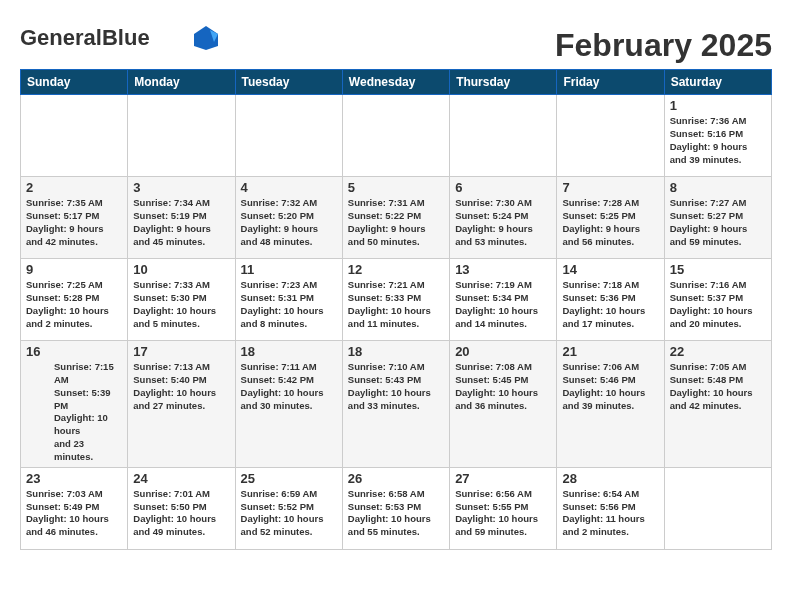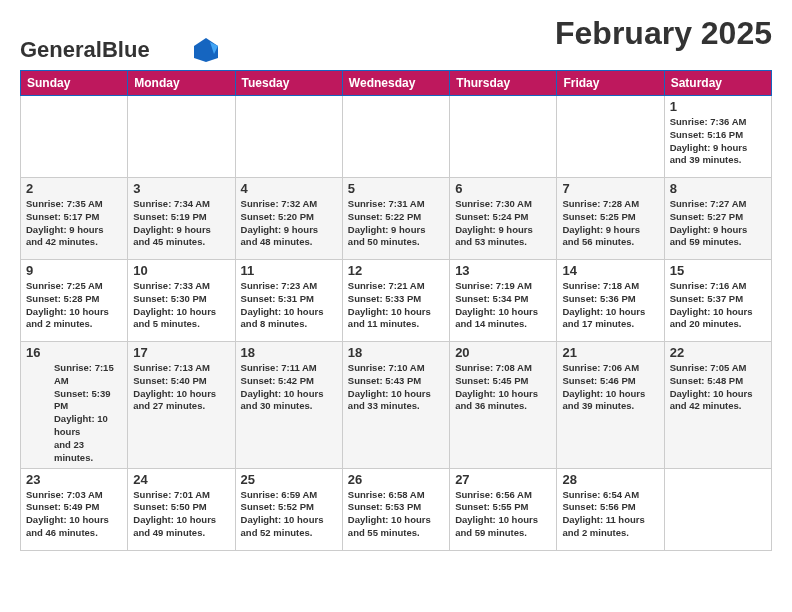--- a/index.html
+++ b/index.html
@@ -16,36 +16,37 @@
     }
     .header-area {
       display: flex;
       justify-content: space-between;
       align-items: flex-start;
       margin-bottom: 6px;
     }
     .logo {
       display: flex;
       align-items: center;
-      margin-top: 20px;
+      margin-top: 8px;
       gap: 40px;
     }
     .logo-text {
       font-size: 22px;
       font-weight: bold;
       color: #333;
       line-height: 1;
     }
     .logo-icon {
       width: 28px;
       height: 28px;
       margin-left: 2px;
     }
     .title-area {
       text-align: right;
+      margin-top: 12px;
     }
     .calendar-title {
       font-size: 32px;
       font-weight: bold;
       color: #333;
       line-height: 1.1;
     }
     .calendar-subtitle {
       font-size: 13px;
       color: #555;
@@ -82,21 +83,21 @@
       font-size: 9.5px;
       color: #333;
       line-height: 1.35;
       font-weight: bold;
     }
     .empty-cell {
       background: #f9f9f9;
     }
     tr:nth-child(odd) td { background: #fff; }
     tr:nth-child(even) td { background: #f5f5f5; }
-    .calendar thead tr th { background: #be185d; }
+    .calendar thead tr th { background: #0c4a6e; }
   </style>
 </head>
 <body>
 
 <div class="page">
   <div class="header-area">
     <div class="logo">
       <div>
         <span class="logo-text">General</span><span class="logo-text blue">Blue</span>
       </div>

